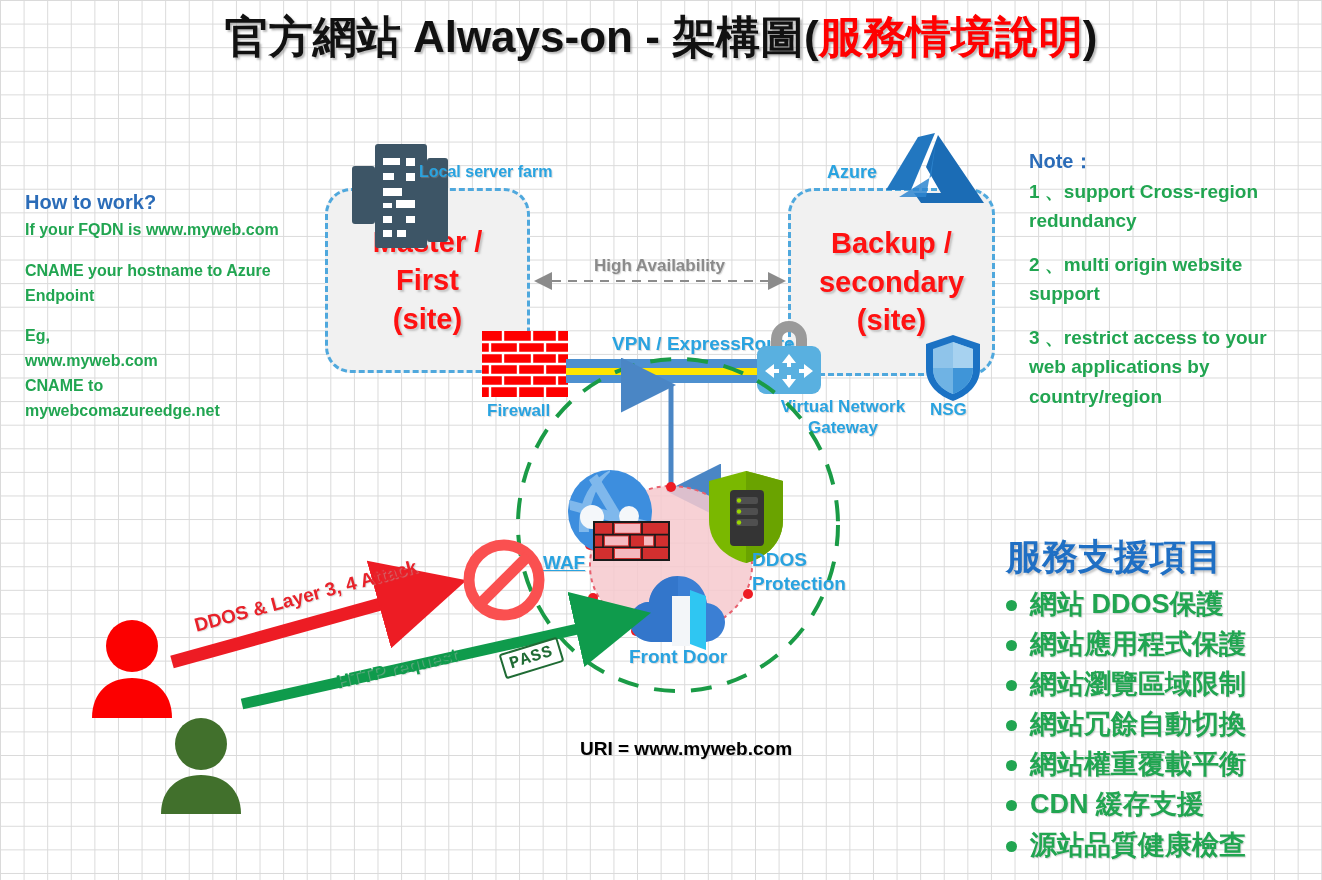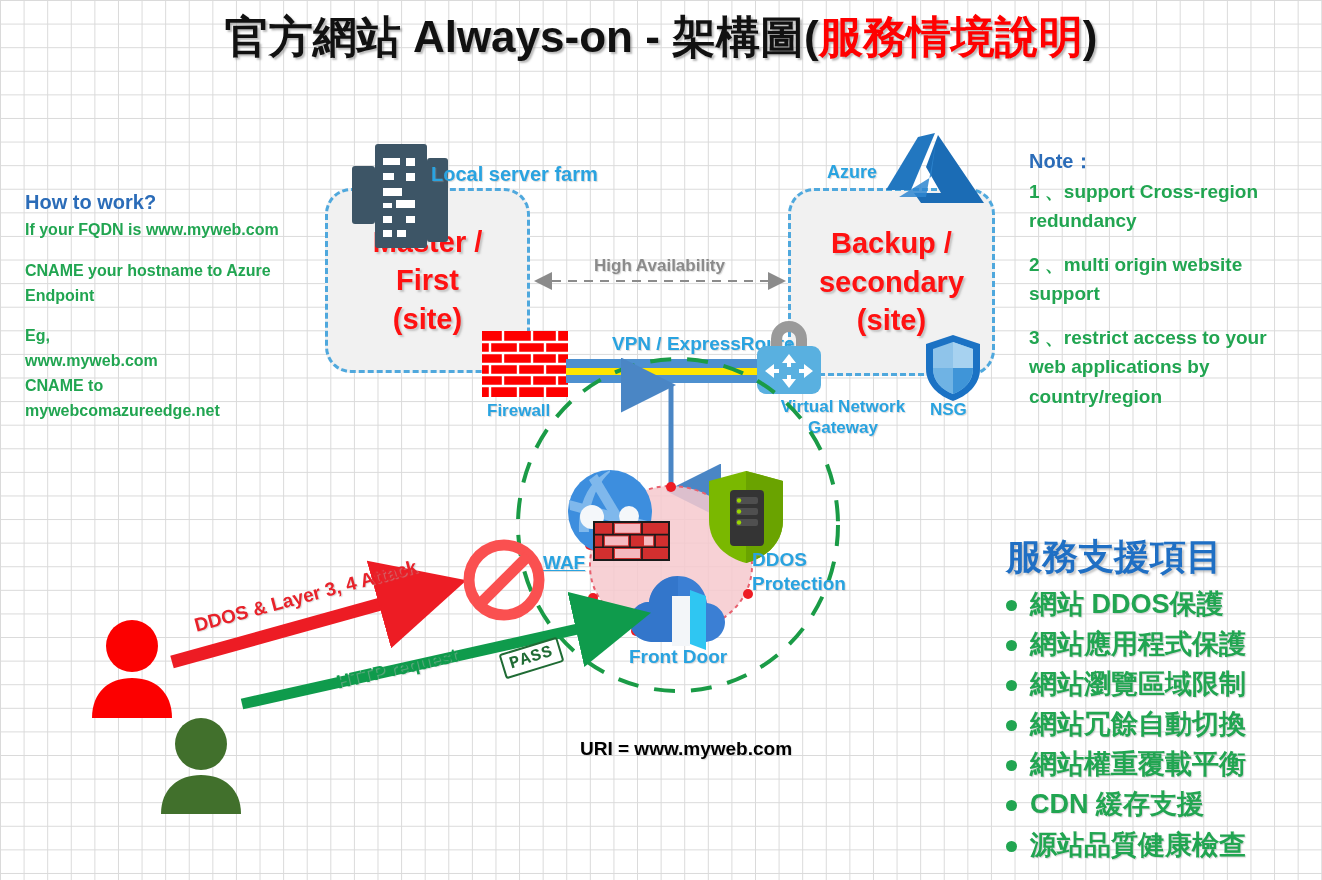--- a/index.html
+++ b/index.html
@@ -127,21 +127,21 @@
       <rect x="31" y="52" width="19" height="8"></rect>
       <rect x="31" y="67" width="9" height="5"></rect>
         <rect x="44" y="64" width="19" height="8"></rect>
       <rect x="31" y="80" width="9" height="7"></rect>
         <rect x="54" y="80" width="9" height="7"></rect>
       <rect x="31" y="94" width="9" height="7"></rect>
         <rect x="45" y="94" width="9" height="7"></rect>
     </g>
   </svg>
 </div>
-<div class="abs cyan-lbl nosel" style="left:431px;top:163px;font-size:20px;text-align:center;">Local server farm</div>
+<div class="abs cyan-lbl nosel" style="left:419px;top:163px;font-size:16px;text-align:center;">Local server farm</div>
 
 <div class="abs site-box" style="left:788px;top:188px;width:207px;height:188px;">
   <div class="site-label" style="white-space:pre-line;text-align:center;">Backup /
 secondary
 (site)</div>
 </div>
 
 <div class="abs" style="left:881px;top:133px;">
   <svg width="103" height="72" viewBox="0 0 103 72">
     <path d="M54 0 L30 57 L5 57 L37 4 Z" fill="#2277c0"></path>

